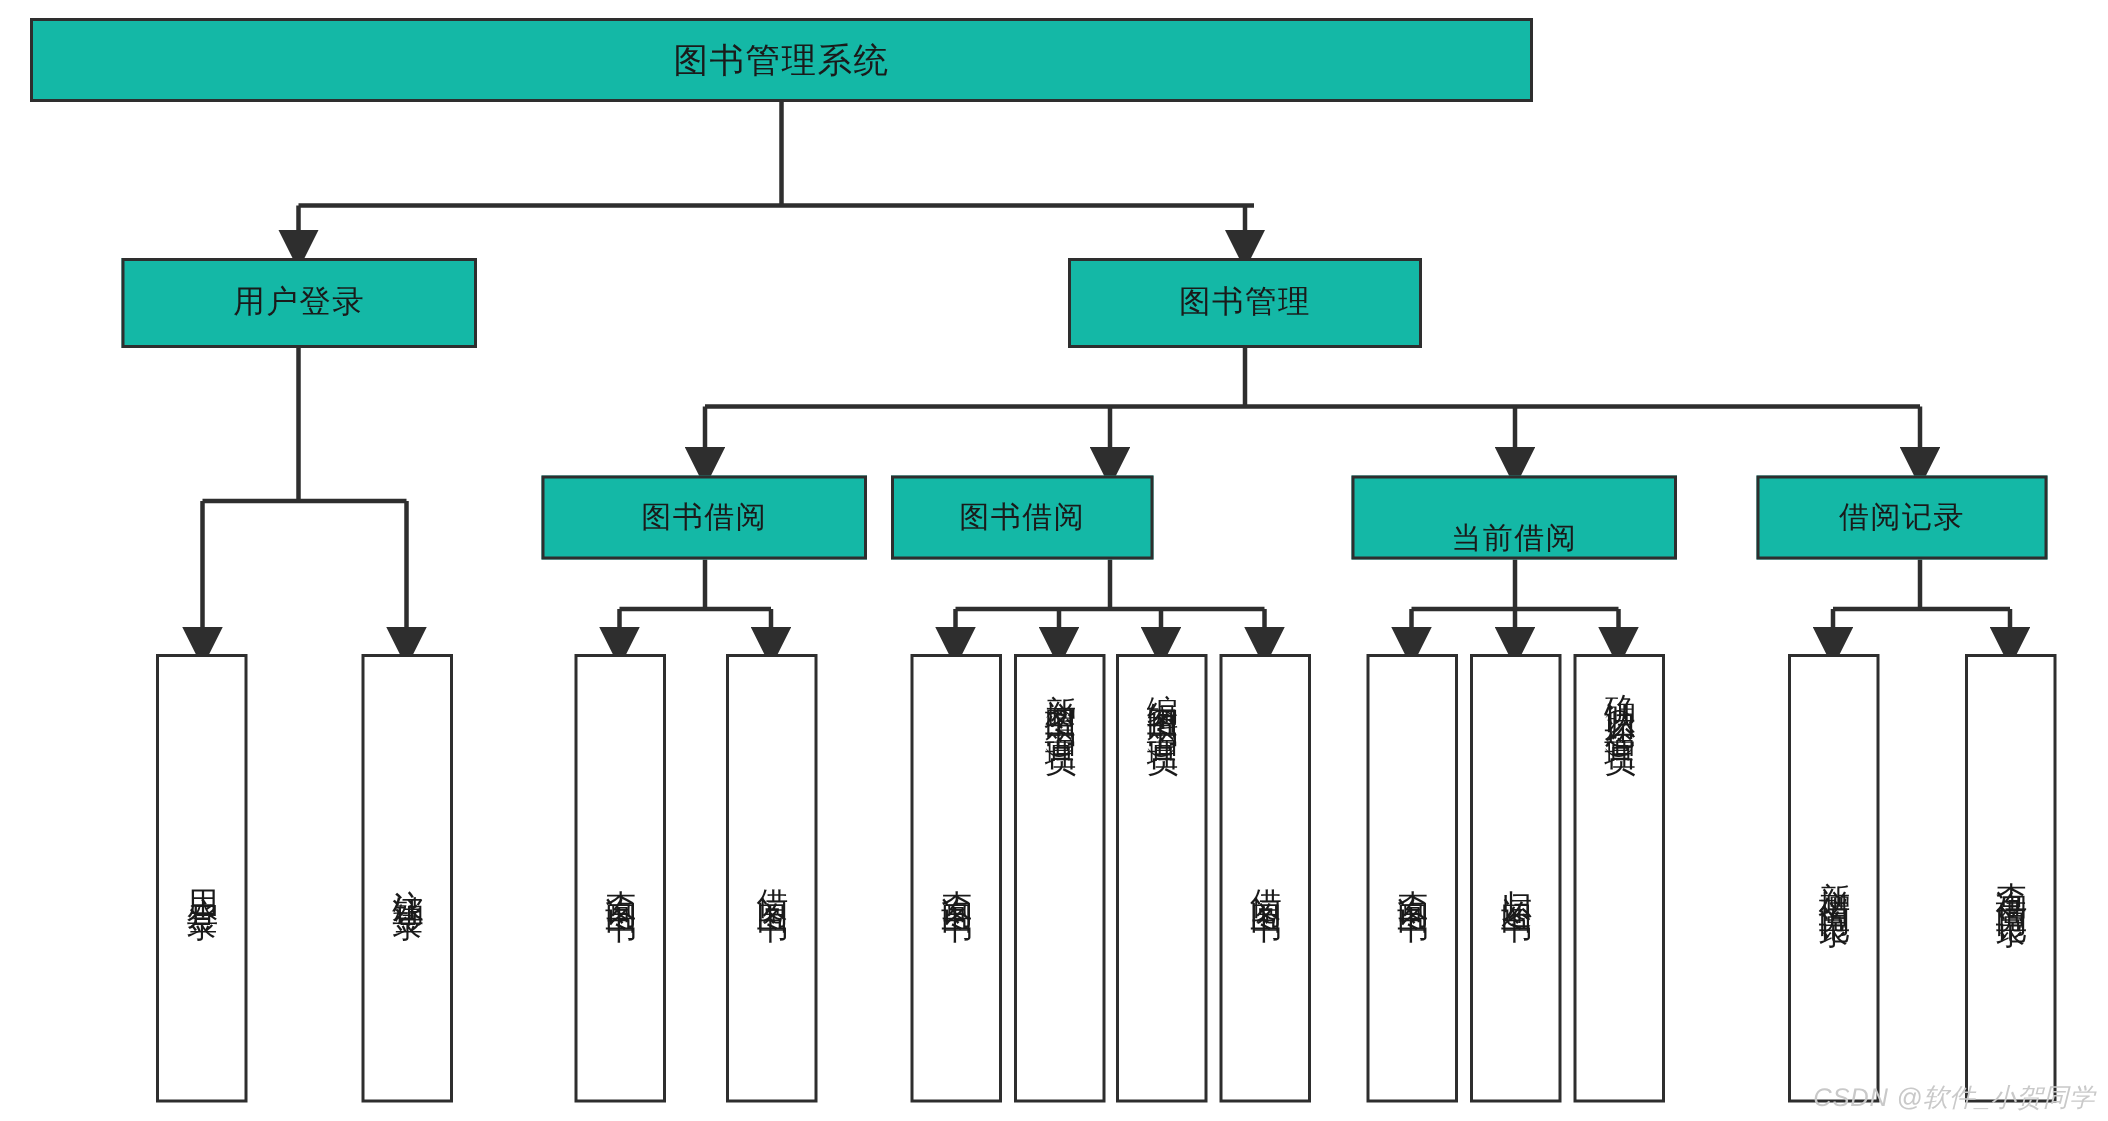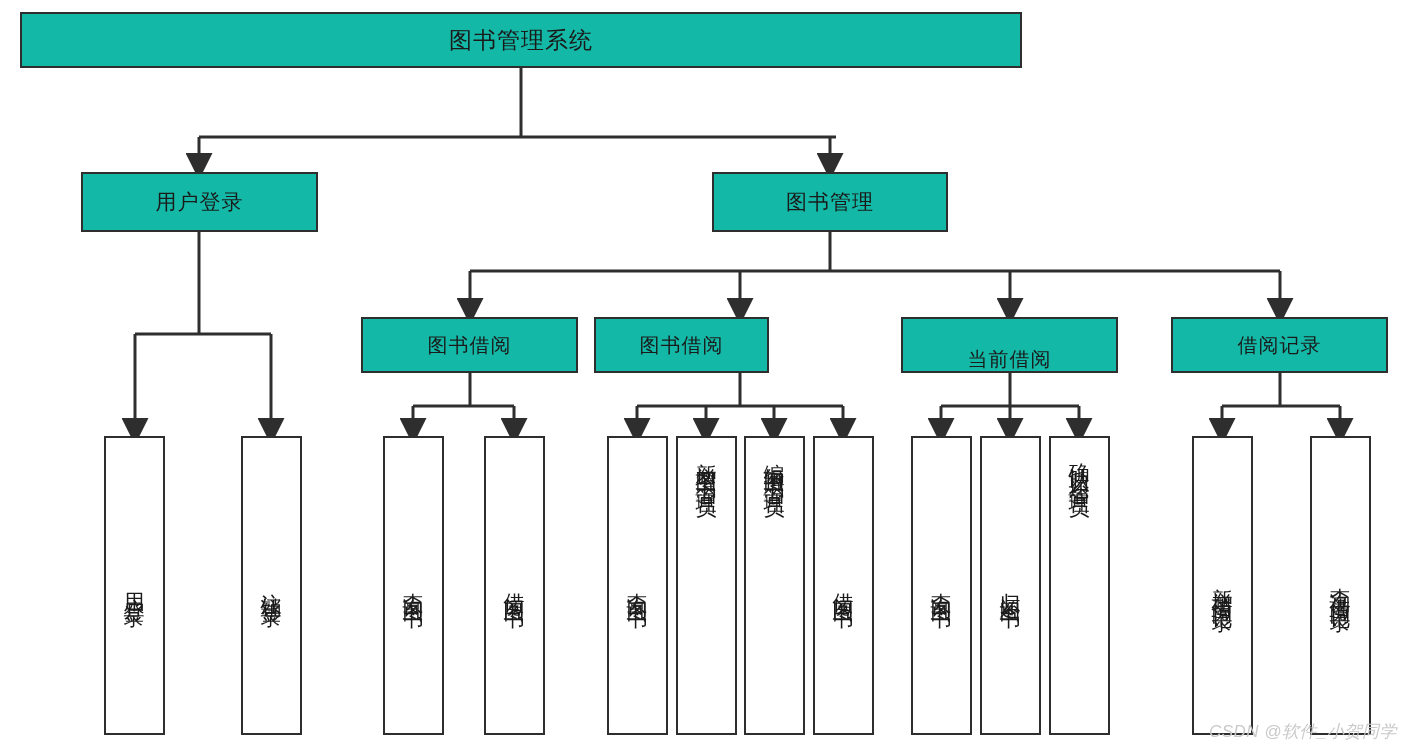--- a/index.html
+++ b/index.html
@@ -145,21 +145,21 @@
   </div>
 
   <div class="node lvl2" style="left:594px;top:317px;width:175px;height:56px;">
     <span>图书借阅</span>
   </div>
 
   <div class="node lvl2" style="left:901px;top:317px;width:217px;height:56px;align-items:flex-end;">
     <span>当前借阅</span>
   </div>
 
-  <div class="node lvl2" style="left:1171px;top:317px;width:217px;height:56px;">
+  <div class="node lvl2" style="left:1171px;top:317px;width:194px;height:56px;">
     <span>借阅记录</span>
   </div>
 
   <div class="leaf center" style="left:104px;top:436px;width:61px;height:299px;">
     <span class="vtext">用户登录</span>
   </div>
 
   <div class="leaf center" style="left:241px;top:436px;width:61px;height:299px;">
     <span class="vtext">注销登录</span>
   </div>

